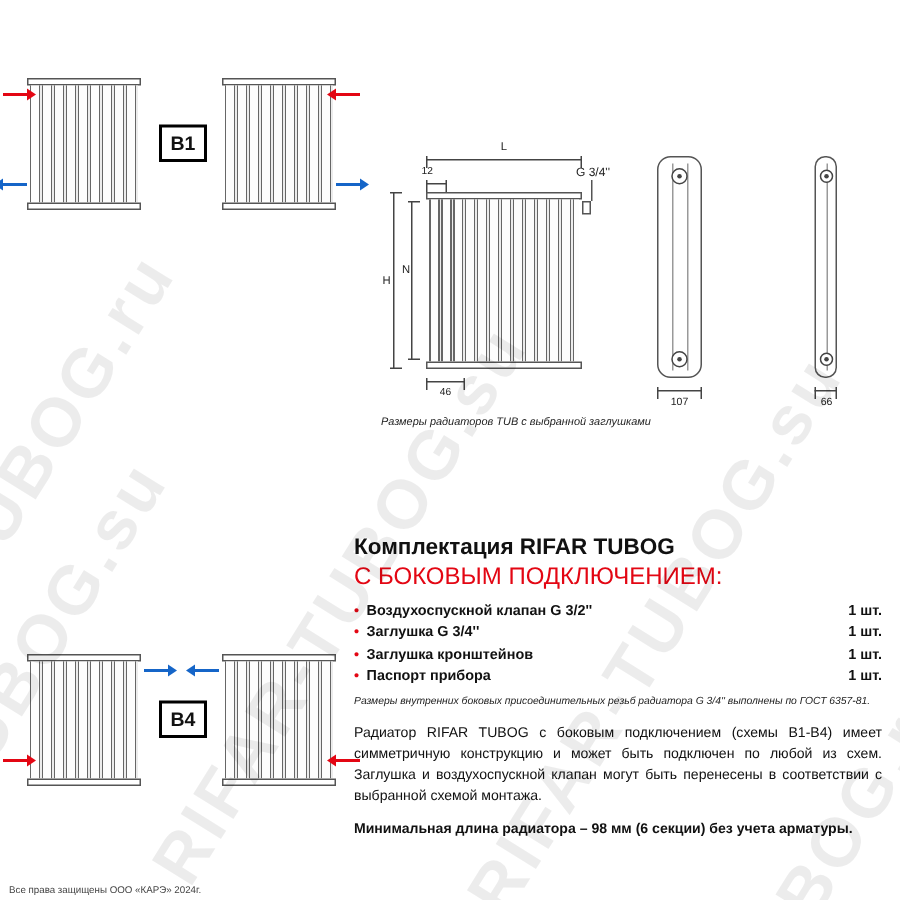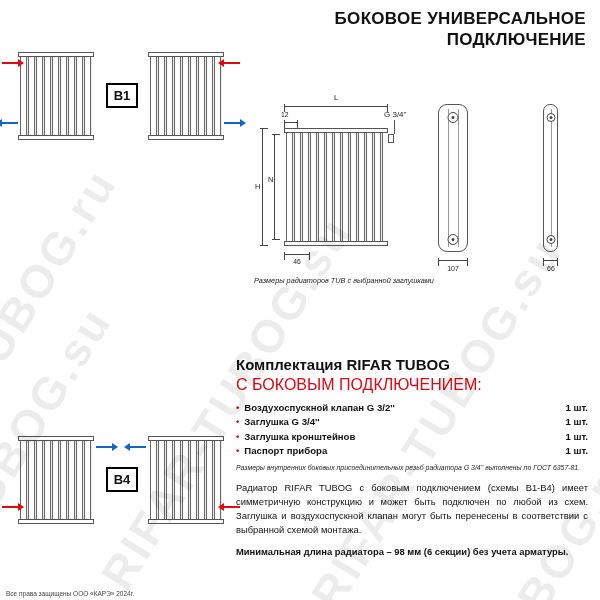--- a/index.html
+++ b/index.html
@@ -69,24 +69,20 @@
 <body>
 
 <div class="page">
 
   <span class="wm" style="left:-50px;top:370px">TUBOG.ru</span>
   <span class="wm" style="left:90px;top:570px">RIFAR-TUBOG.su</span>
   <span class="wm" style="left:300px;top:590px">RIFAR-TUBOG.su</span>
   <span class="wm" style="left:470px;top:650px">TUBOG.ru</span>
   <span class="wm" style="left:-150px;top:660px">RIFAR-TUBOG.su</span>
 
-  <div class="title">
-    <div>БОКОВОЕ УНИВЕРСАЛЬНОЕ</div>
-    <div>ПОДКЛЮЧЕНИЕ</div>
-  </div>
 
   <div class="scheme" style="top:50px">
     <div class="rad" style="left:10px">
         <div class="tbar"></div>
         <div class="body"></div>
         <div class="bbar"></div>
       </div>
     <div class="rad" style="left:140px">
         <div class="tbar"></div>
         <div class="body"></div>

